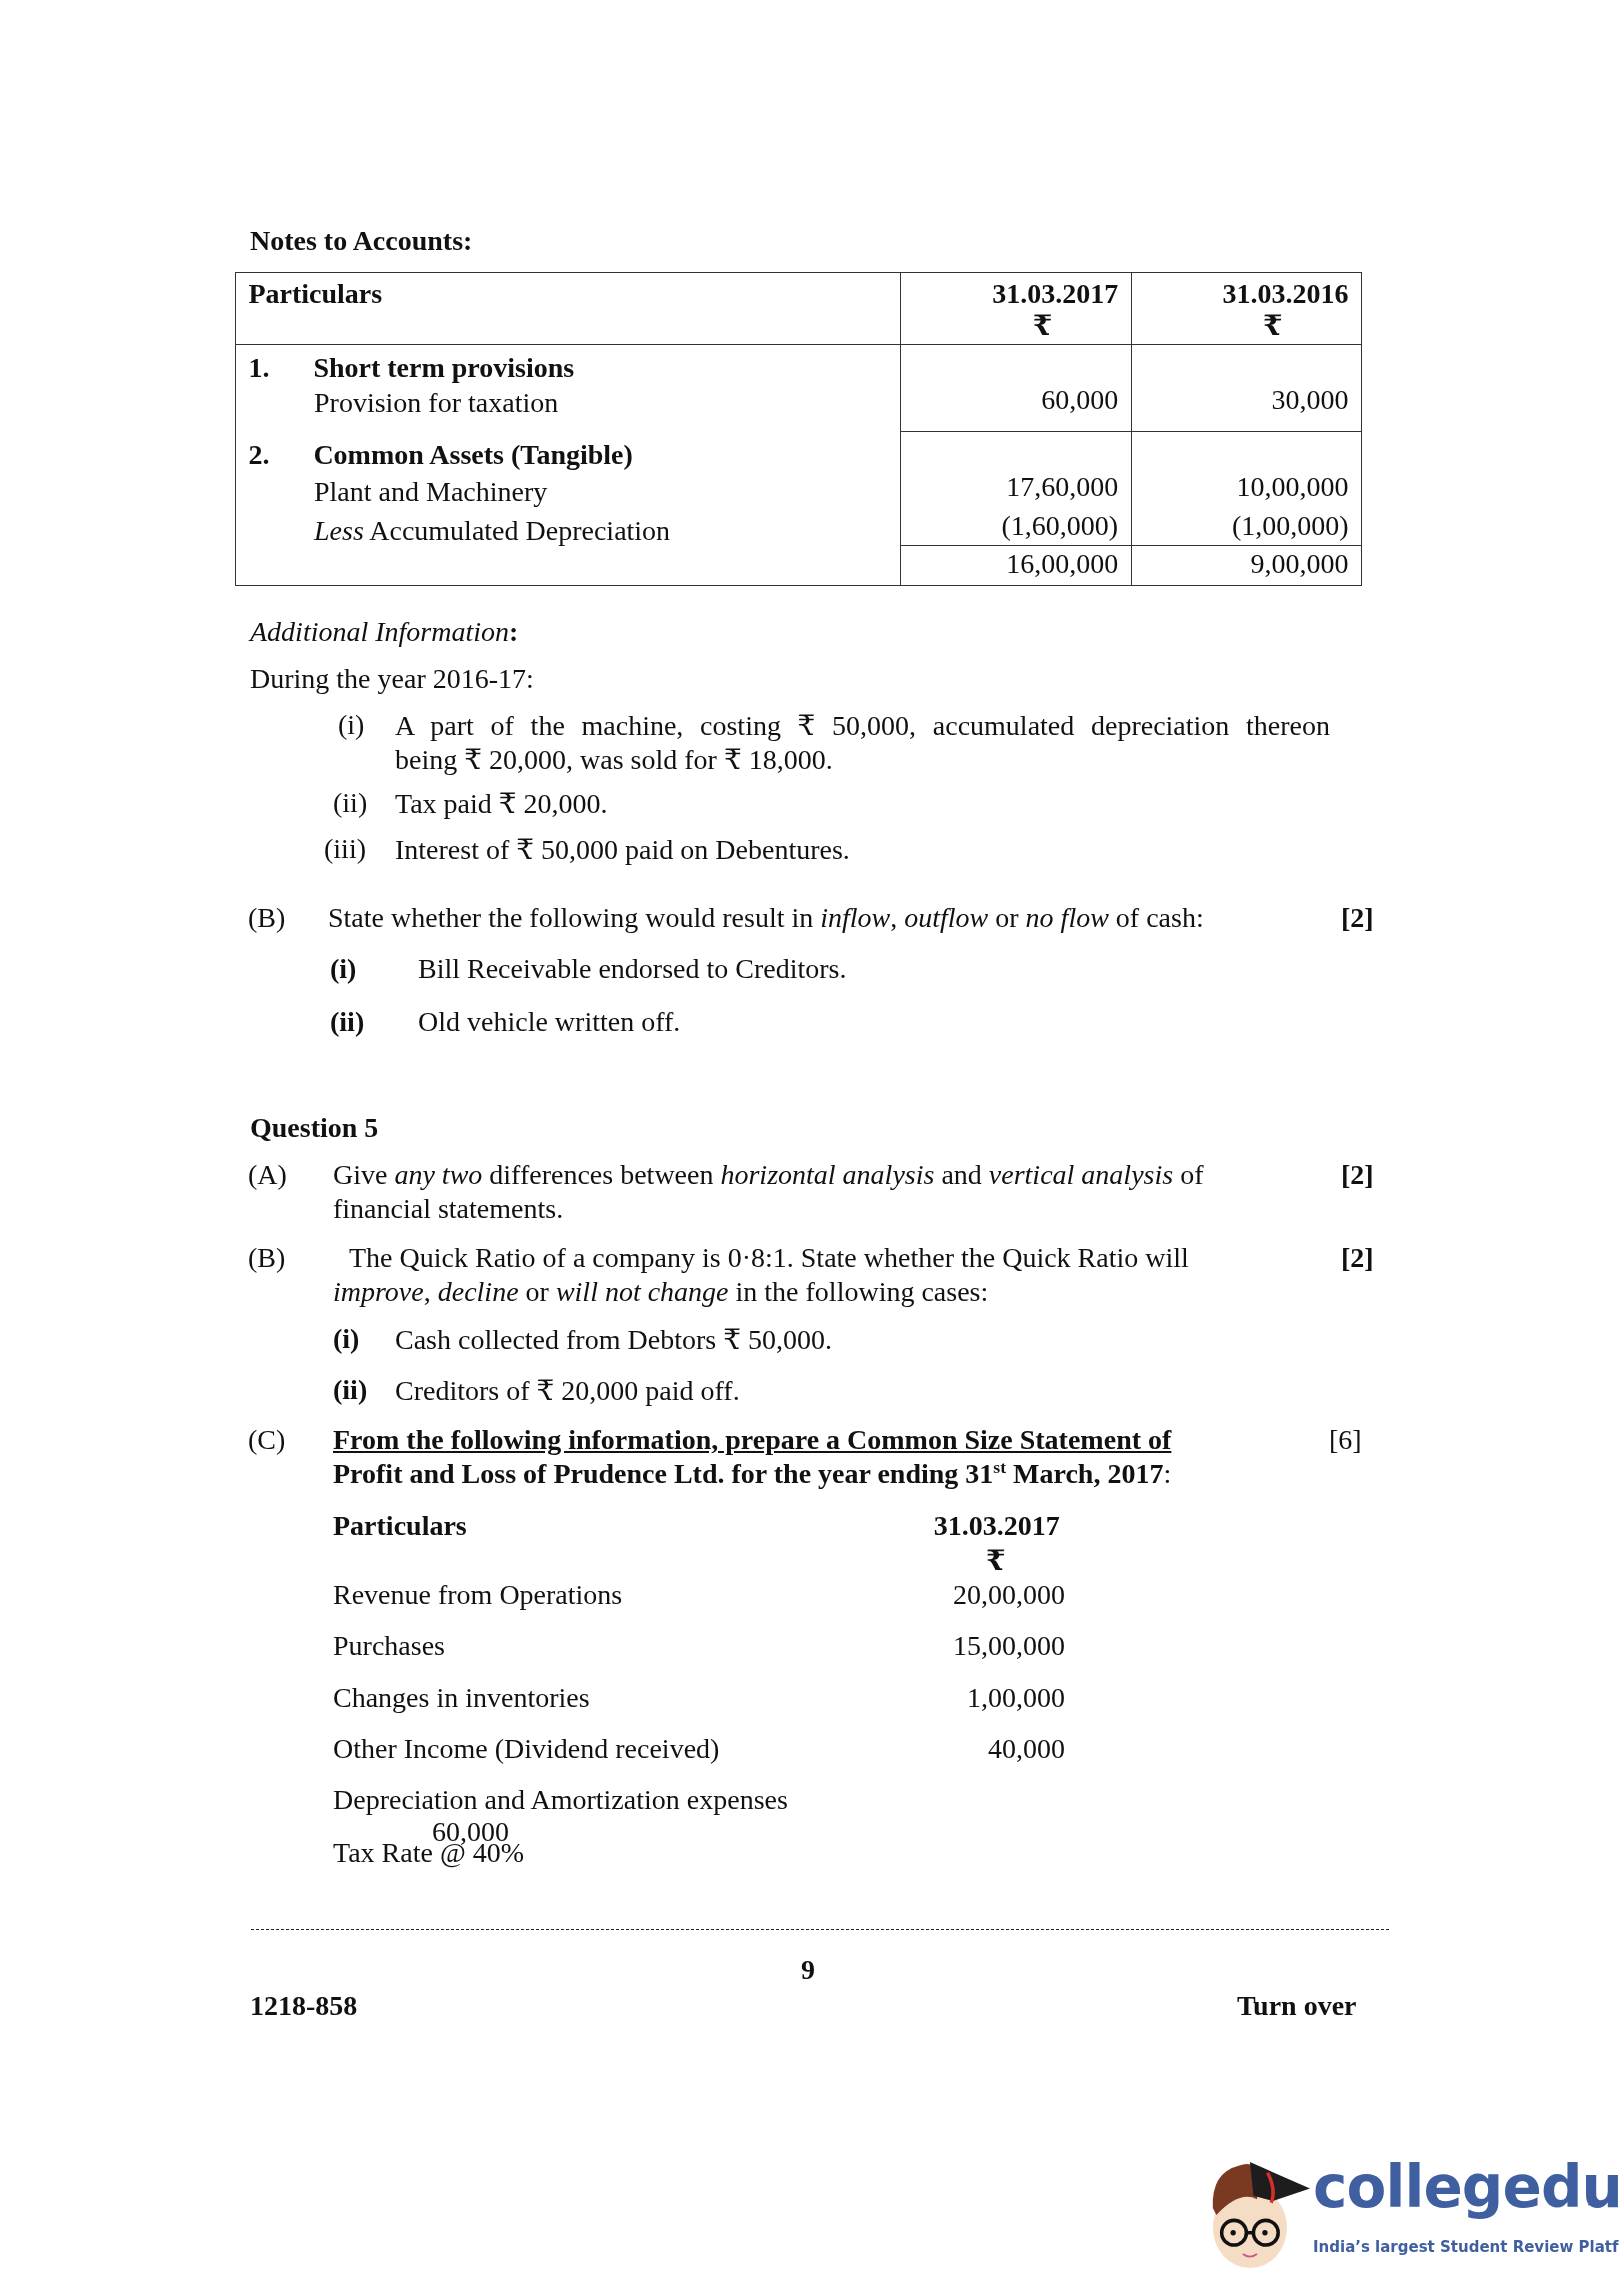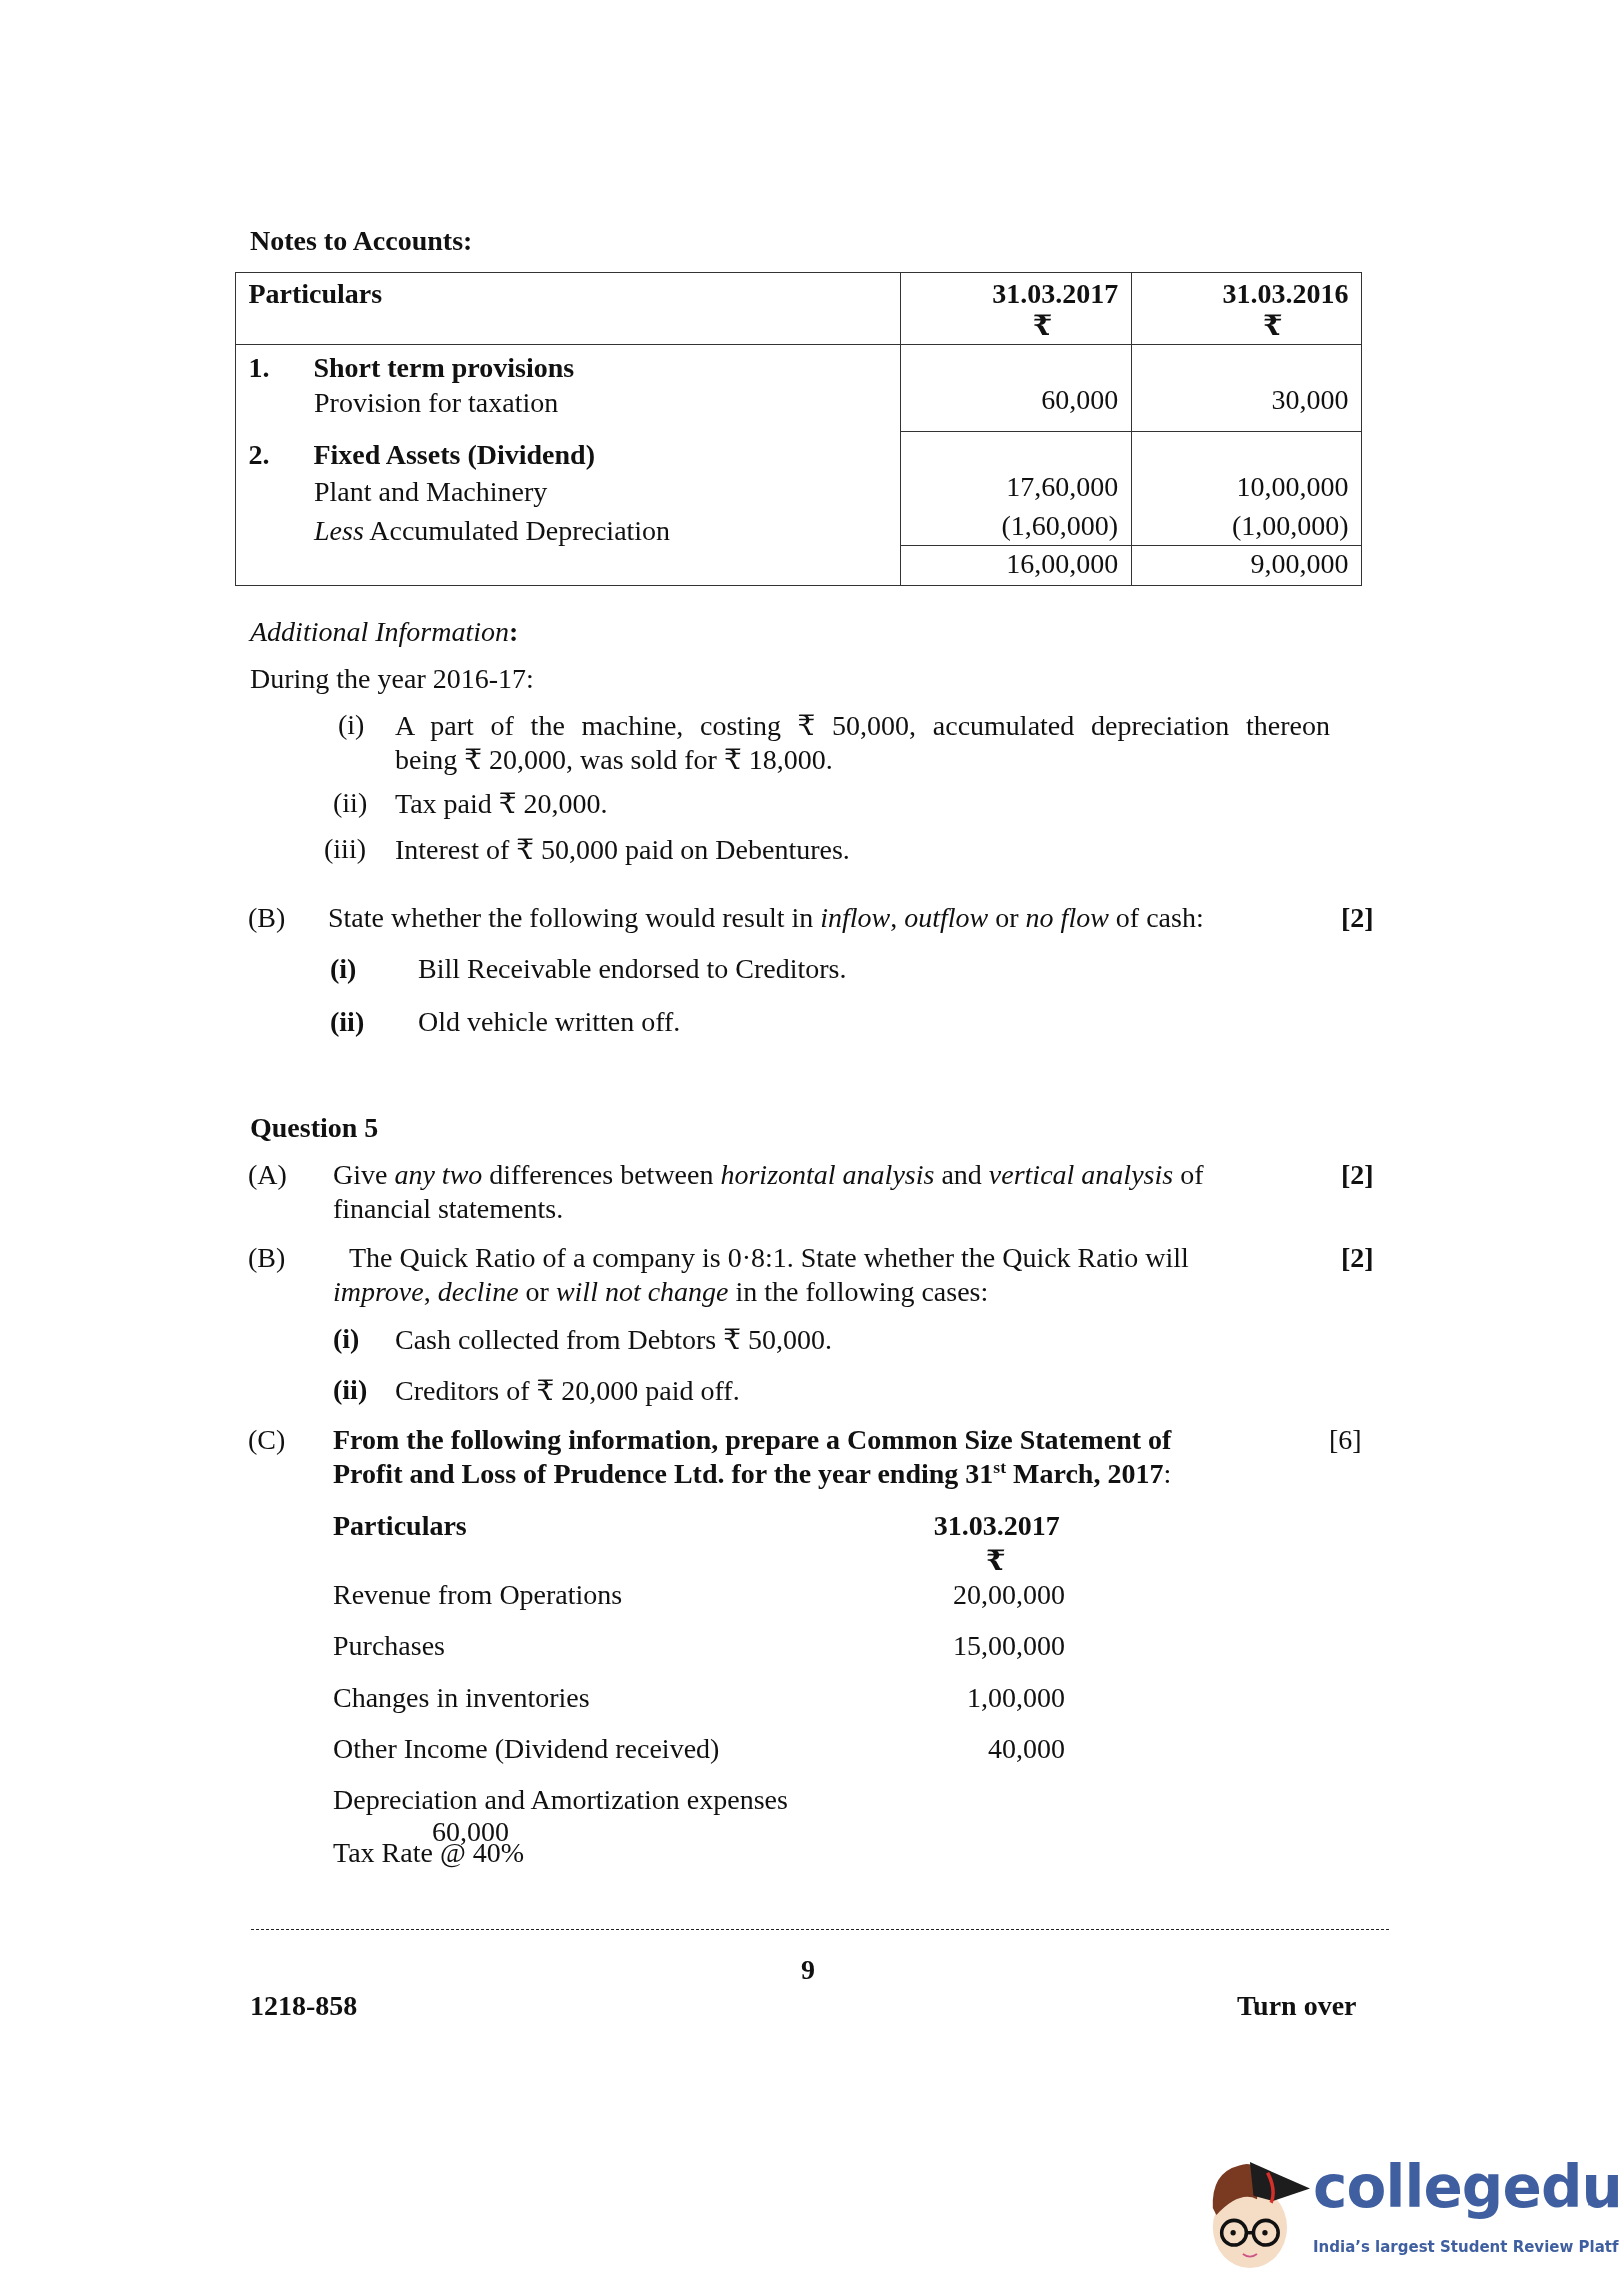--- a/index.html
+++ b/index.html
@@ -91,21 +91,21 @@
     <td class="ncol">
       <div style="height:37px;"></div>
       <div class="num-line">30,000</div>
     </td>
   </tr>
   <tr>
     <td class="pcol" rowspan="2" style="border-top:none;">
       <div style="padding-top:5.3px;">
         <div class="row-line itm b">
               <span class="no">2.</span>
-              <span>Fixed Assets (Dividend)</span>
+              <span>Common Assets (Tangible)</span>
             </div>
         <div class="row-line" style="padding-left:78px;line-height:39px;">Plant and Machinery</div>
         <div class="row-line" style="padding-left:78px;line-height:39px;"><span class="i">Less</span><span> Accumulated Depreciation</span></div>
       </div>
     </td>
     <td class="ncol" style="height:113px;">
       <div style="height:35px;"></div>
       <div class="num-line" style="height:39px;line-height:39px;">17,60,000</div>
       <div class="num-line" style="height:39px;line-height:39px;">(1,60,000)</div>
     </td>
@@ -159,21 +159,21 @@
 <div class="line" style="left:333px;top:1242px;margin-left:16px;">The Quick Ratio of a company is 0·8:1.  State whether the Quick Ratio will</div>
 <div class="line" style="left:333px;top:1276px;"><span class="i">improve</span><span>, </span><span class="i">decline</span><span> or </span><span class="i">will not change</span><span> in the following cases:</span></div>
 <div class="marks" style="left:1341px;top:1242px;">[2]</div>
 
 <div class="line b" style="left:333px;top:1323px;">(i)</div>
 <div class="line" style="left:395px;top:1323px;">Cash collected from Debtors ₹ 50,000.</div>
 <div class="line b" style="left:333px;top:1374px;">(ii)</div>
 <div class="line" style="left:395px;top:1374px;">Creditors of ₹ 20,000 paid off.</div>
 
 <div class="line" style="left:248px;top:1424px;">(C)</div>
-<div class="line b" style="left:333px;top:1424px;">From the following information, prepare a Common Size Statement of</div>
+<div class="line b" style="left:333px;top:1424px;text-decoration:underline;">From the following information, prepare a Common Size Statement of</div>
 <div class="line b" style="left:333px;top:1457px;"><span>Profit and Loss of Prudence Ltd. for the year ending 31</span><sup style="font-size:17.6px;">st</sup><span> March, 2017</span><span style="font-weight:normal;">:</span></div>
 <div class="marks" style="left:1329px;top:1424px;font-weight:normal;">[6]</div>
 
 <div class="cs-row b" style="top:1510px;">
   <span>Particulars</span>
   <span style="width:176px;text-align:right;padding-right:5.3px;">31.03.2017</span>
 </div>
 <div class="abs b" style="left:986px;top:1544px;">₹</div>
 
 <div class="cs-row" style="top:1579px;">

